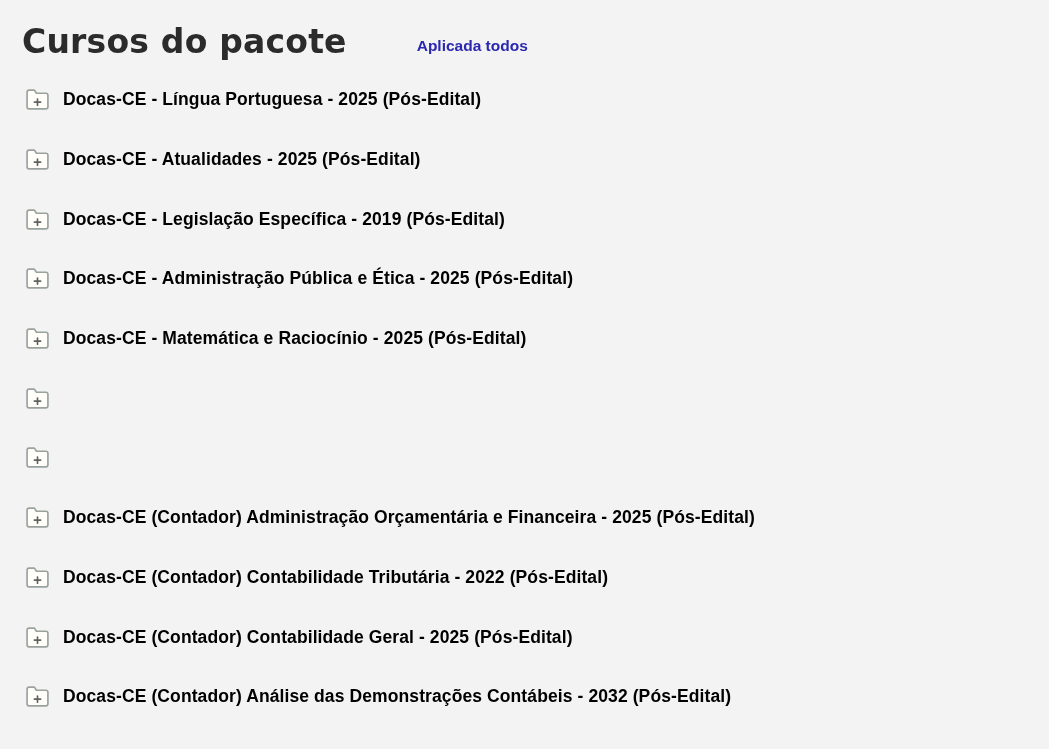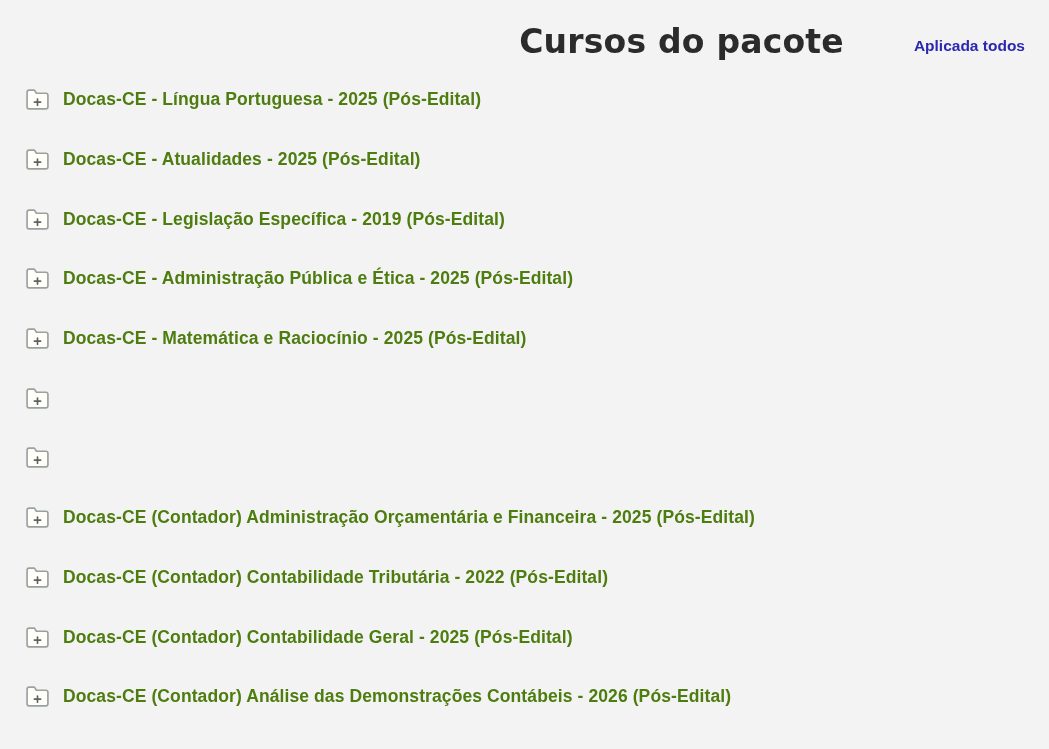--- a/index.html
+++ b/index.html
@@ -9,21 +9,20 @@
     background: #f3f3f3;
     font-family: "Liberation Sans", sans-serif;
     overflow: hidden;
   }
   .page {
     padding: 22px 24px 0 22px;
   }
   .header {
     display: flex;
     align-items: center;
-    justify-content: flex-end;
   }
   .page-title {
     font-family: "DejaVu Sans", sans-serif;
     font-size: 33px;
     font-weight: 700;
     color: #2b2b2b;
     letter-spacing: 0.2px;
   }
   .expand-all {
     margin-left: 70px;
@@ -50,21 +49,21 @@
     flex: 0 0 auto;
     display: inline-flex;
     align-items: center;
     justify-content: center;
   }
   .folder-icon svg { display: block; }
   .course-label {
     margin-left: 13px;
     font-size: 17.5px;
     font-weight: 700;
-    color: #4d7c0f;
+    color: #000000;
     letter-spacing: 0.1px;
     white-space: nowrap;
   }
 </style>
 </head>
 <body>
 
 <div class="page">
 
   <div class="header">
@@ -183,17 +182,17 @@
     </div>
 
     <div class="course-row">
       <span class="folder-icon">
         <svg width="25" height="25" viewBox="0 0 24 24" fill="none" stroke-linecap="round" stroke-linejoin="round">
           <path d="M22 19a2 2 0 0 1-2 2H4a2 2 0 0 1-2-2V5a2 2 0 0 1 2-2h5l2 3h9a2 2 0 0 1 2 2z" fill="#fffef8" stroke="#9aa29e" stroke-width="1.6"></path>
           <line x1="12" y1="11.5" x2="12" y2="17.5" stroke="#5d6360" stroke-width="1.6"></line>
           <line x1="9" y1="14.5" x2="15" y2="14.5" stroke="#5d6360" stroke-width="1.6"></line>
         </svg>
       </span>
-      <span class="course-label">Docas-CE (Contador) Análise das Demonstrações Contábeis - 2026 (Pós-Edital)</span>
+      <span class="course-label">Docas-CE (Contador) Análise das Demonstrações Contábeis - 2032 (Pós-Edital)</span>
     </div>
 
   </div>
 </div>
 
 </body></html>

